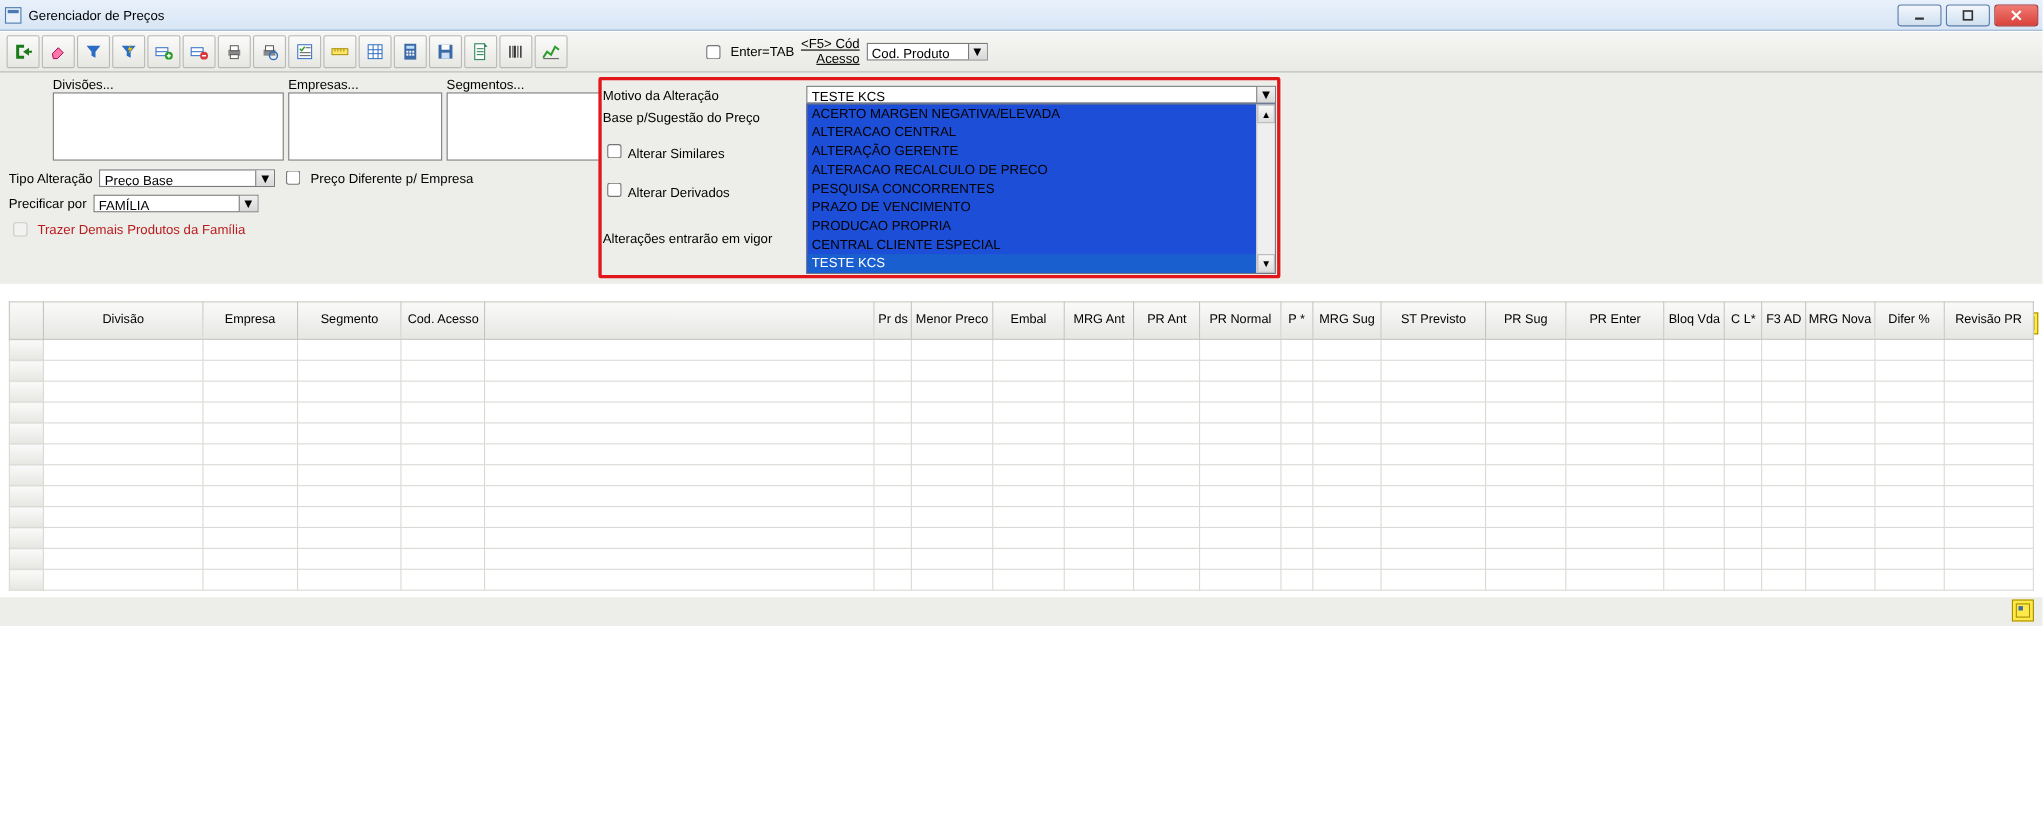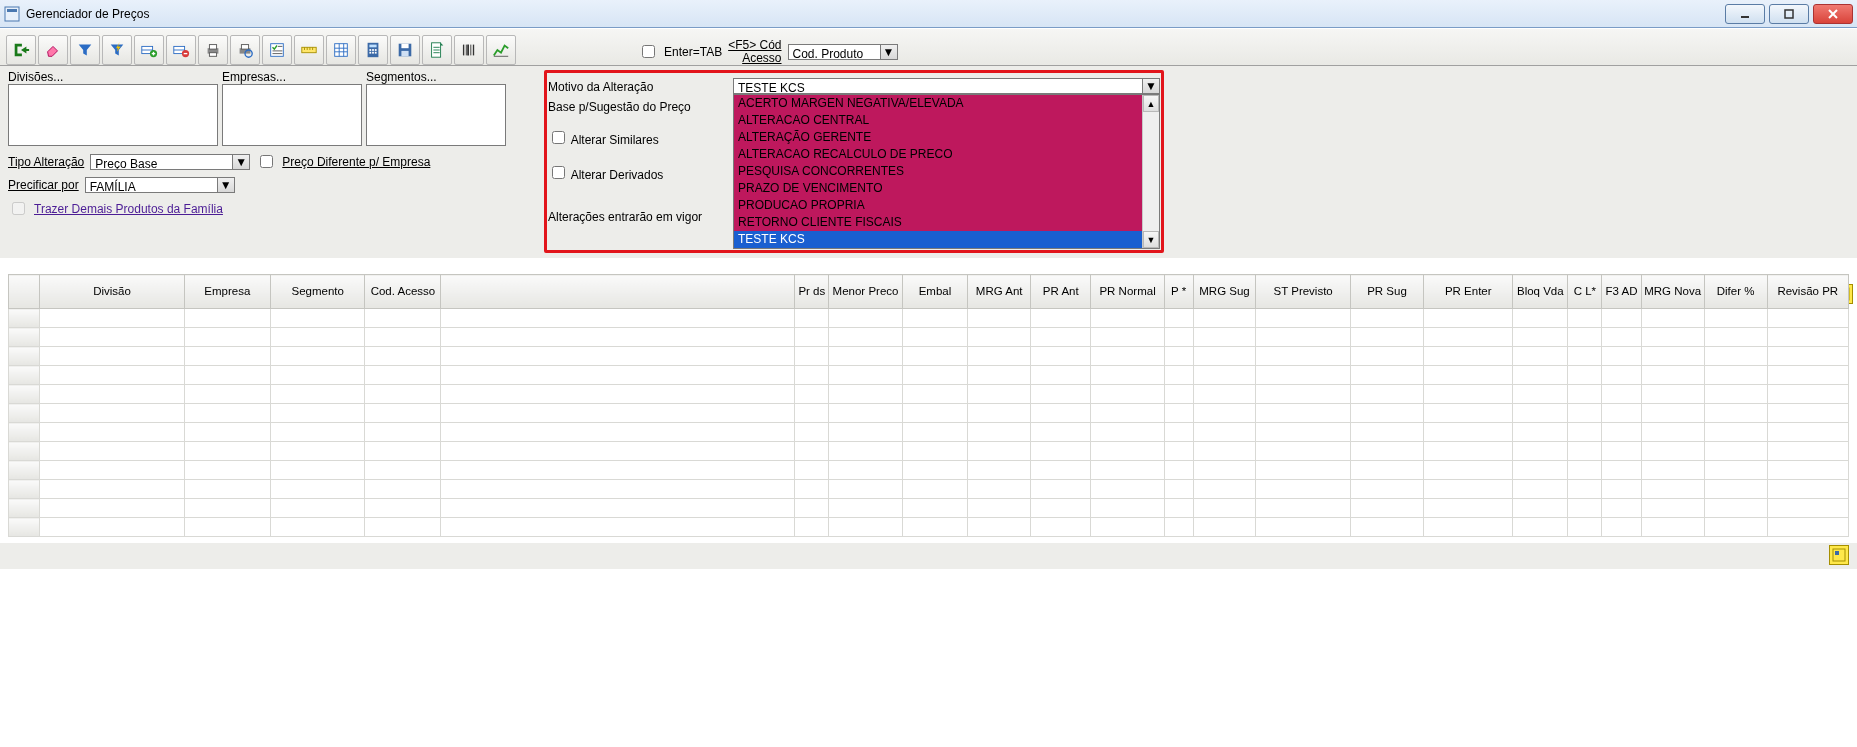--- a/index.html
+++ b/index.html
@@ -38,21 +38,21 @@
     background: linear-gradient(to bottom, #f07a72, #d9433a);
     border-color: #a33;
     color: #fff;
   }
   
   .toolbar {
     height: 38px;
     background: linear-gradient(to bottom, #f6f6f4, #e9e9e5);
     border-top: 1px solid #fff;
     border-bottom: 1px solid #a0a0a0;
-    display:flex; align-items:flex-end;
+    display:flex; align-items:center;
     padding: 0 6px;
     gap: 2px;
   }
   .tbtn {
     width: 30px; height: 30px;
     border: 1px solid #b8b8b8;
     background: linear-gradient(to bottom, #fbfbfa, #e6e6e2);
     display:inline-flex; align-items:center; justify-content:center;
     cursor: pointer;
     border-radius: 2px;
@@ -70,22 +70,22 @@
     background: #ededea;
     position: relative;
   }
   .col-headers { display:flex; gap:4px; }
   .list-box {
     border:1px solid #7a7a7a;
     background:#fff;
     height: 62px;
   }
   .field-row { display:flex; align-items:center; gap:6px; margin-top:6px;}
-  .field-row label { white-space:nowrap;text-decoration:underline; }
-  .disabled-text { color:#4c1d95; }
+  .field-row label { white-space:nowrap; }
+  .disabled-text { color:#b91c1c; }
   
   .motivo-group {
     position:absolute;
     left: 544px; top: 4px;
     width: 620px;
     z-index:5;
   }
   .motivo-row { display:flex; align-items:flex-end; gap:10px; height:20px; }
   .red-outline {
     border: 3px solid #e2151b;
@@ -101,21 +101,21 @@
   .combo .combo-text { flex:1; padding:1px 4px; line-height:16px; white-space:nowrap; overflow:hidden; }
   .combo .combo-btn {
     width:17px;
     border-left:1px solid #7a7a7a;
     background:linear-gradient(to bottom,#f0f0f0,#d8d8d8);
     display:flex;align-items:center;justify-content:center;
     cursor:pointer;
   }
   .dropdown-list {
     border:1px solid #7a7a7a;
-    background:#be185d;
+    background:#1d4ed8;
     position:relative;
     margin-top:0;
   }
   .dropdown-list .opt {
     padding: 0 4px;
     height:17px; line-height:17px;
     cursor:pointer;
     white-space:nowrap; overflow:hidden;
   }
   .dropdown-list .opt.selected {
@@ -346,21 +346,21 @@
     </div>
     <div class="combo" style="width:110px">
       <div class="combo-text">Cod. Produto</div>
       <div class="combo-btn">▼</div>
     </div>
   </div>
 </div>
 
 <div class="form-area">
 
-  <div style="display:flex; gap:4px;">
+  <div style="display:flex; gap:4px;margin-left:40px;">
 
     <div style="width:210px">
       <div class="hdr-btn col-headers" style="width:100%">Divisões...</div>
       <div class="list-box"></div>
     </div>
 
     <div style="width:140px">
       <div class="hdr-btn col-headers" style="width:100%">Empresas...</div>
       <div class="list-box"></div>
     </div>
@@ -412,21 +412,21 @@
         </div>
         <div class="dropdown-list" style="flex:1">
           <div id="motivo-options">
               <div class="opt">ACERTO MARGEN NEGATIVA/ELEVADA</div>
               <div class="opt">ALTERACAO CENTRAL</div>
               <div class="opt">ALTERAÇÃO GERENTE</div>
               <div class="opt">ALTERACAO RECALCULO DE PRECO</div>
               <div class="opt">PESQUISA CONCORRENTES</div>
               <div class="opt">PRAZO DE VENCIMENTO</div>
               <div class="opt">PRODUCAO PROPRIA</div>
-              <div class="opt">RETORNO CLIENTE FISCAIS</div>
+              <div class="opt">CENTRAL CLIENTE ESPECIAL</div>
               <div class="opt selected">TESTE KCS</div>
             </div>
           <div class="dropdown-scroll">
             <div class="scroll-arrow">▲</div>
             <div class="scroll-track"></div>
             <div class="scroll-arrow">▼</div>
           </div>
         </div>
       </div>
     </div>

